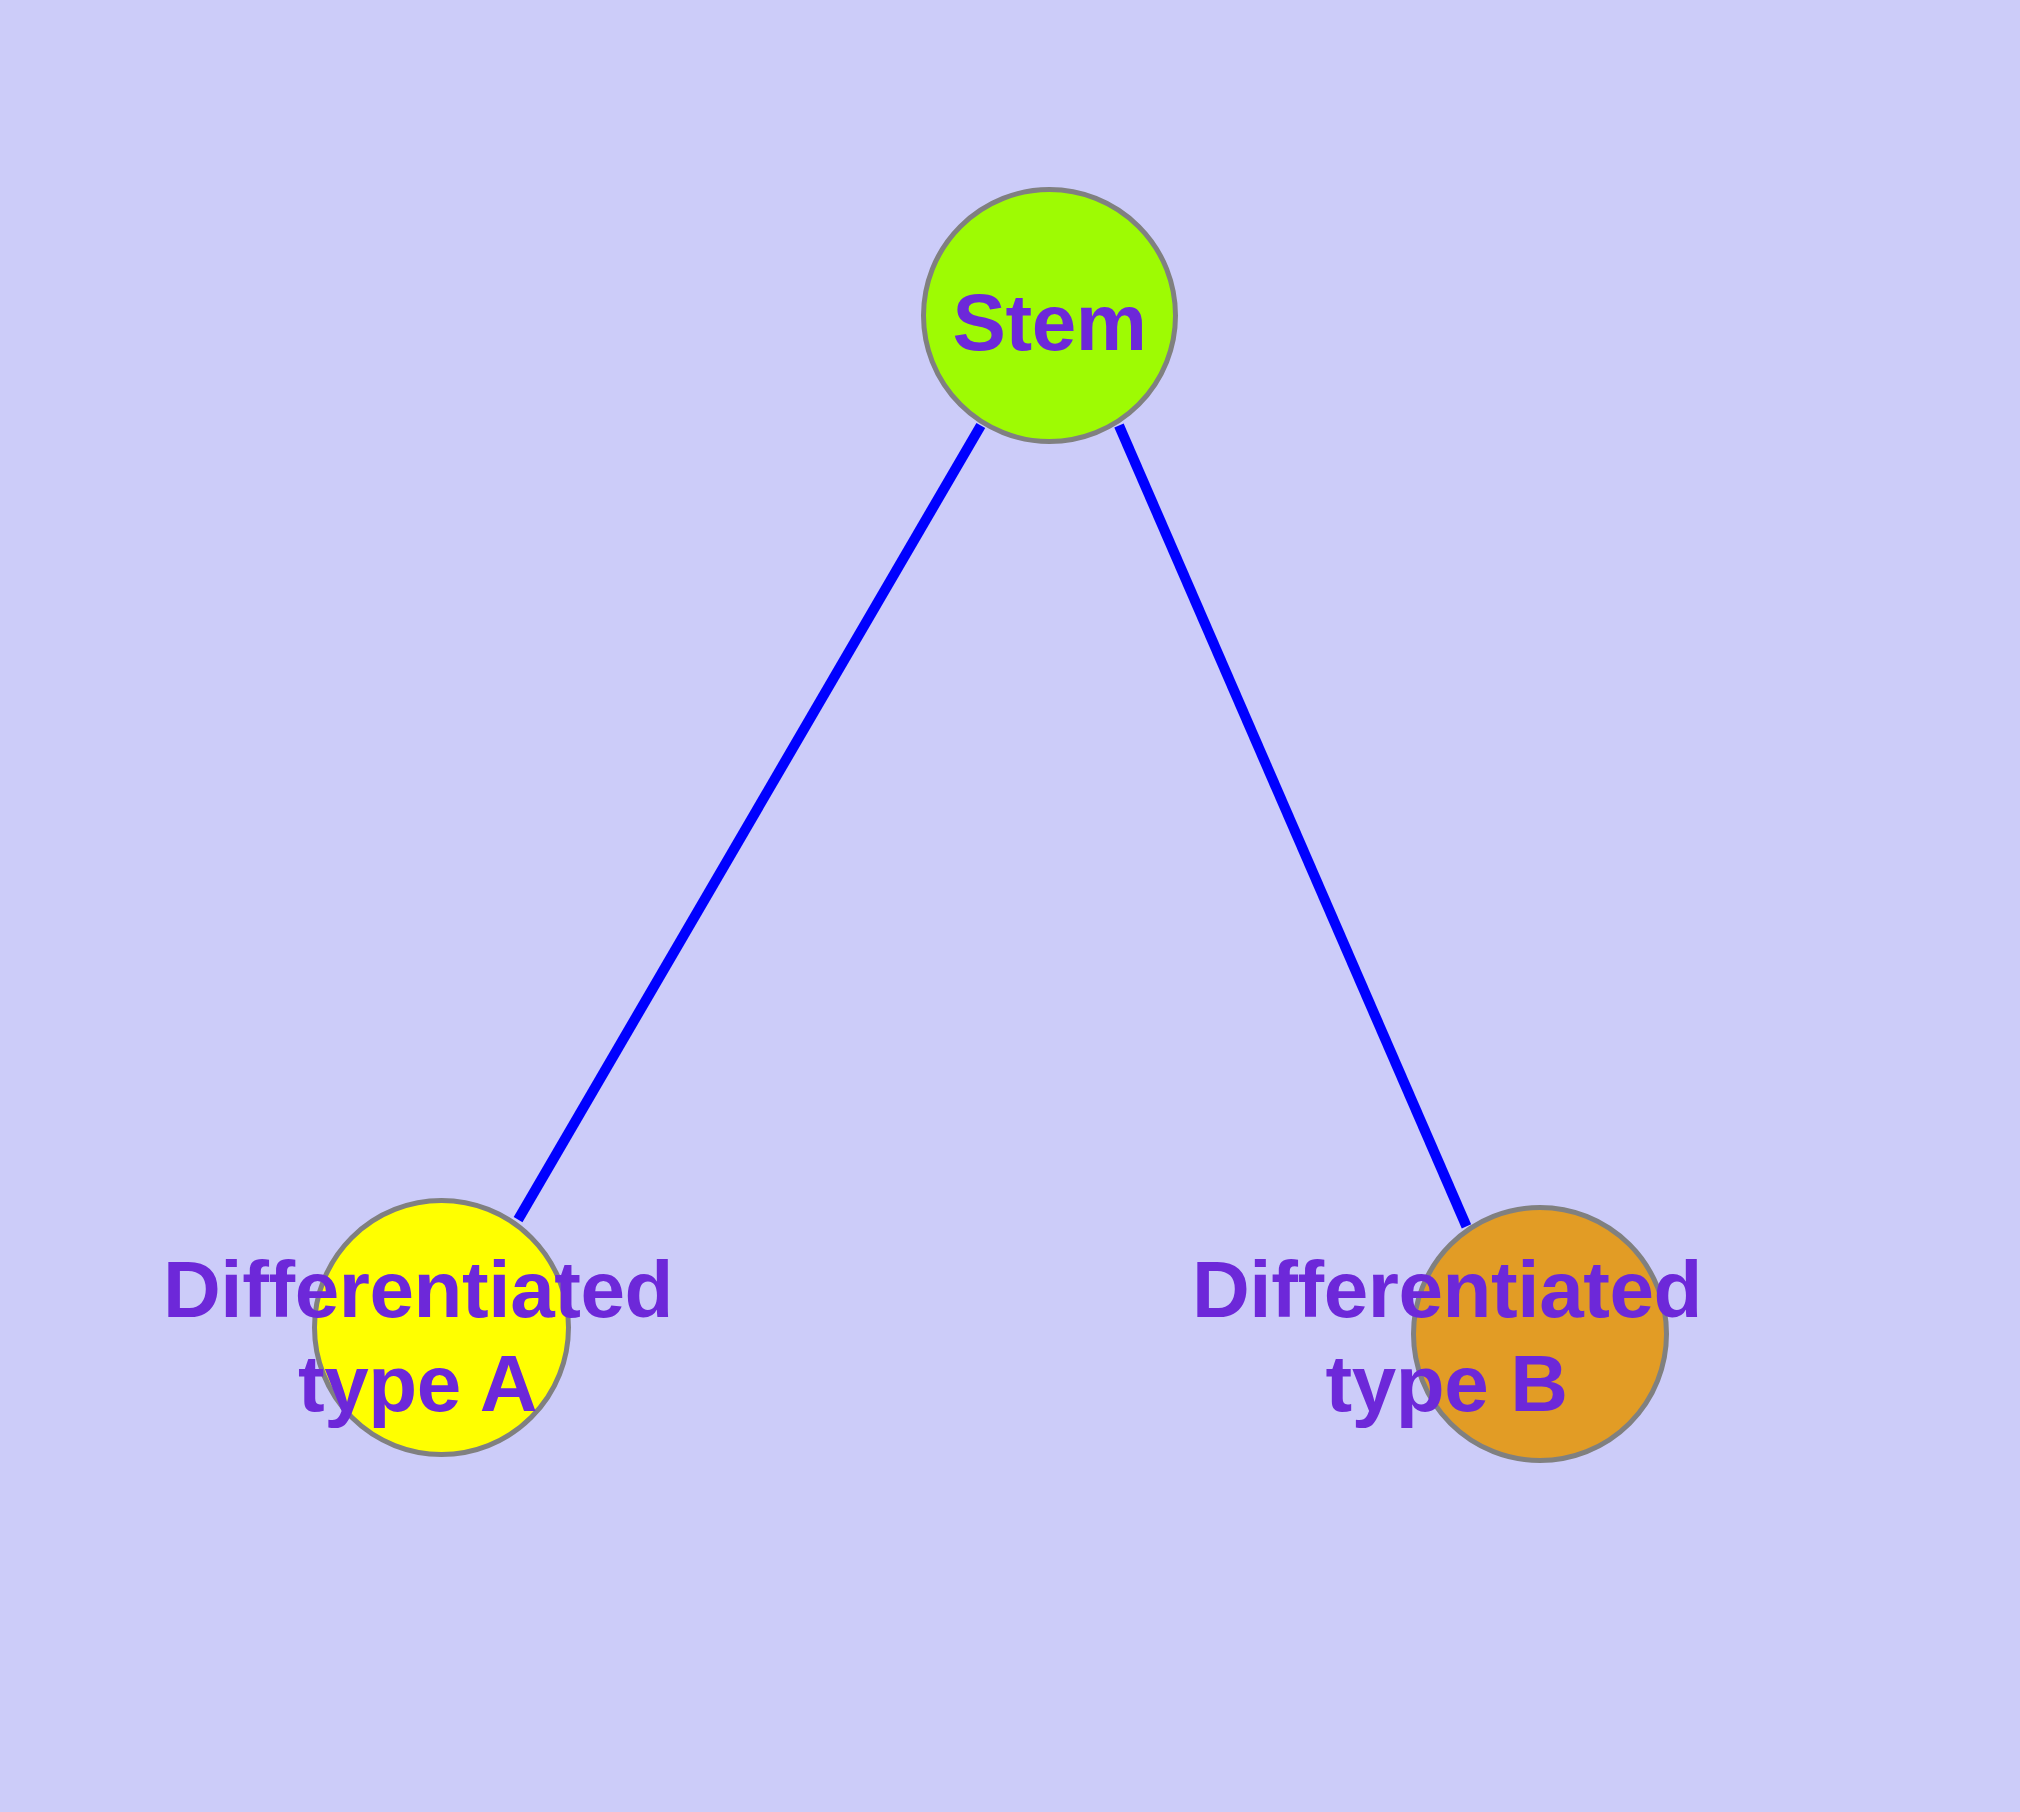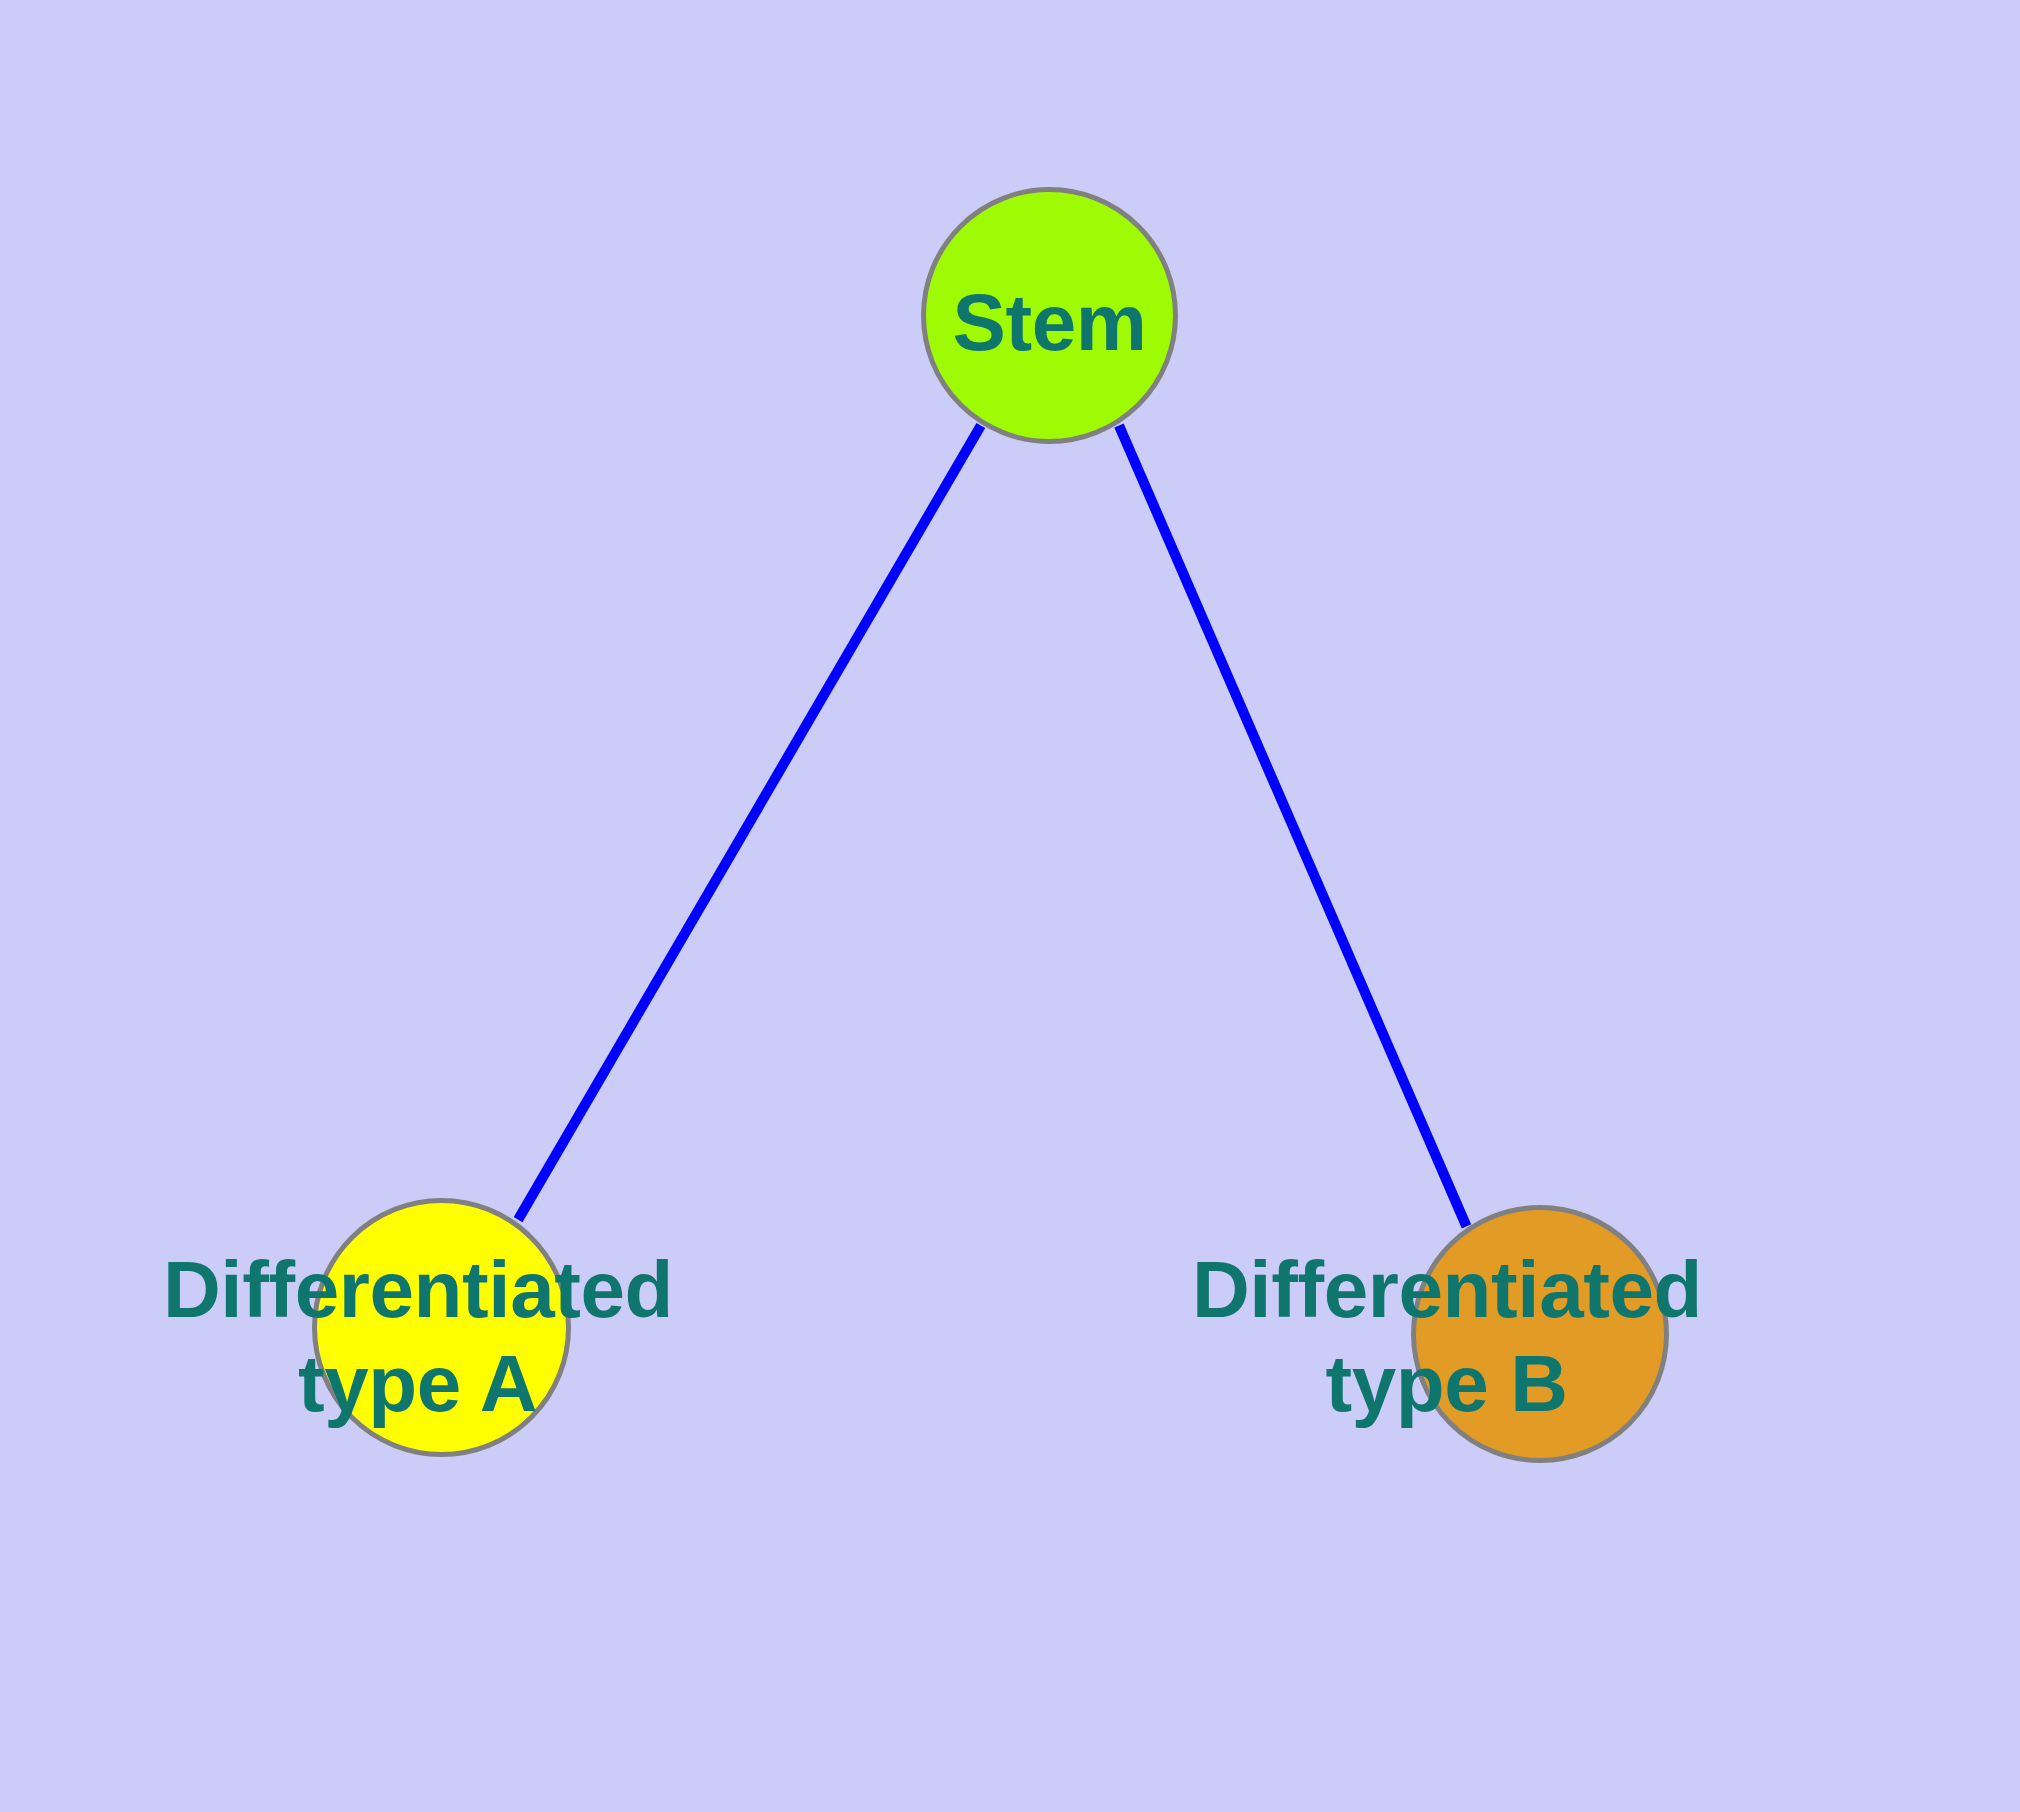--- a/index.html
+++ b/index.html
@@ -28,21 +28,21 @@
   .node {
     position: absolute;
     border-radius: 50%;
     box-sizing: border-box;
     border: 5.1px solid #808080;
   }
   .node-label {
     position: absolute;
     text-align: center;
     font-weight: bold;
-    color: #0f766e;
+    color: #6d28d9;
     line-height: 1.18;
     white-space: pre;
     letter-spacing: -0.4px;
     pointer-events: none;
   }
   
   #node-stem {
     left: 921px;
     top: 187px;
     width: 257px;

